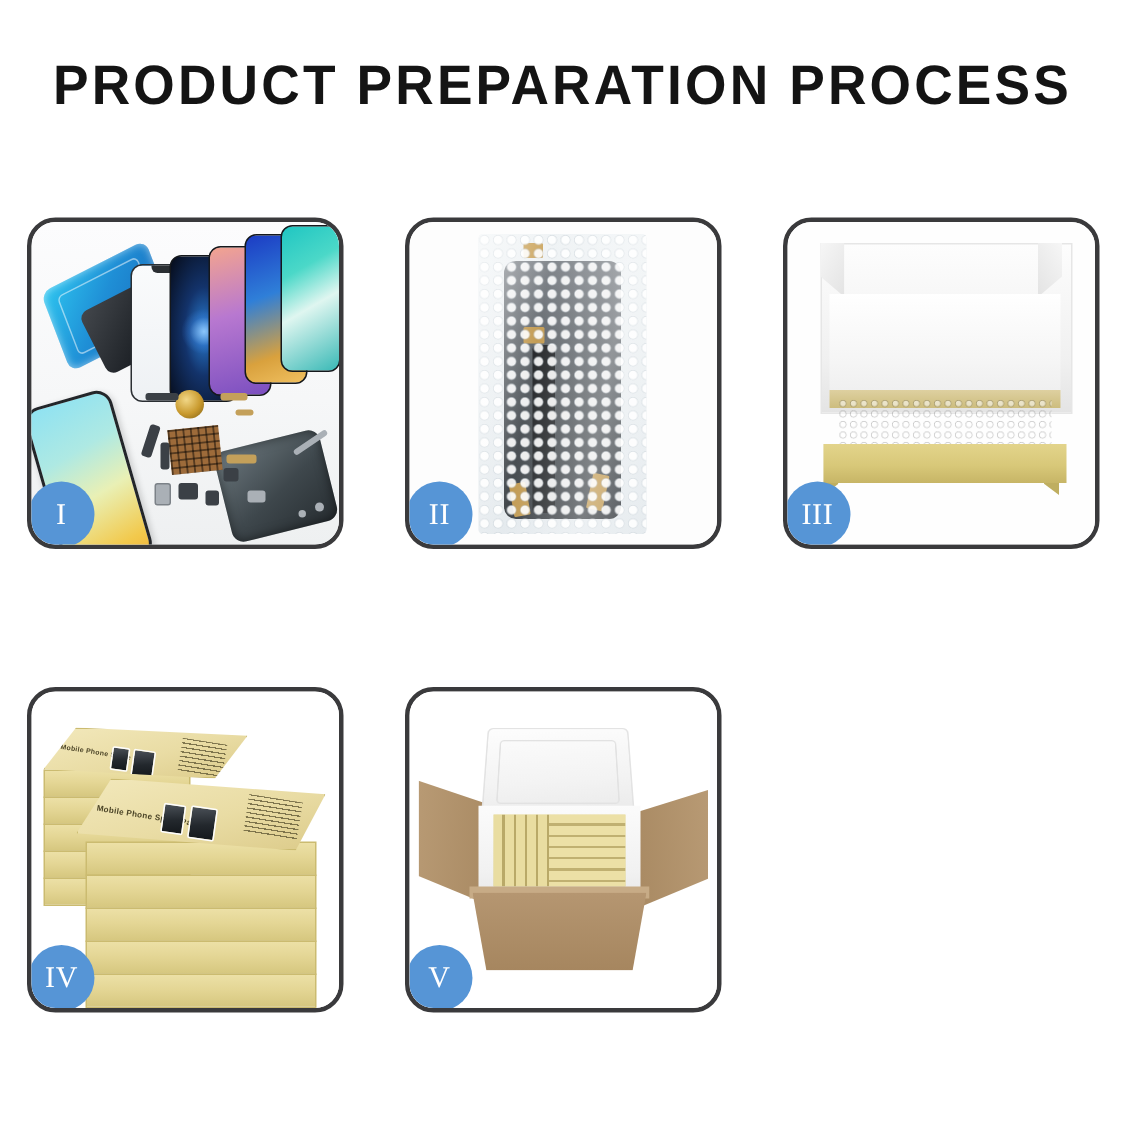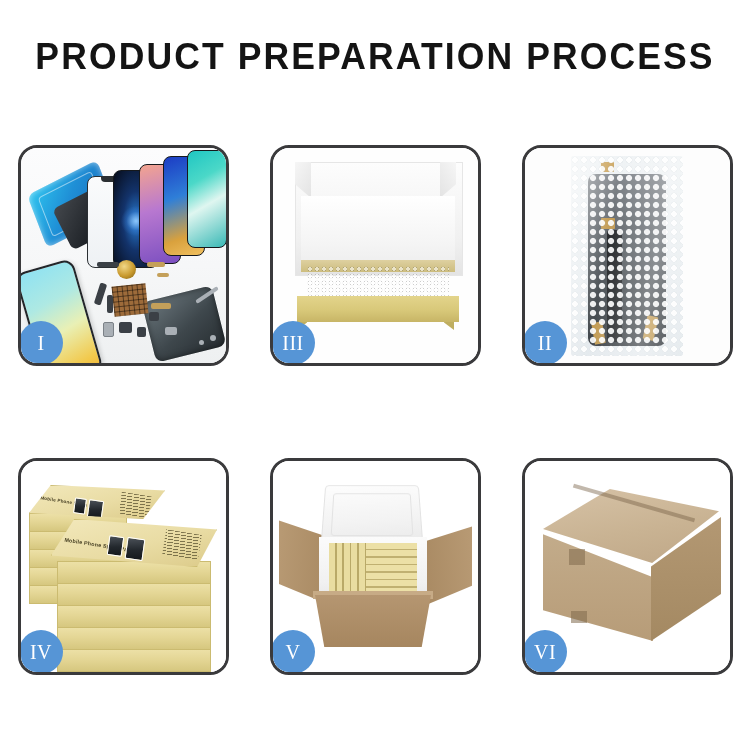--- a/index.html
+++ b/index.html
@@ -451,53 +451,53 @@
       <div class="p1-part silver" style="left:144px;bottom:28px;width:12px;height:8px;"></div>
       <div class="p1-part silver" style="right:6px;bottom:66px;width:26px;height:4px;transform:rotate(-34deg);"></div>
       <div class="p1-part silver" style="right:10px;bottom:22px;width:6px;height:6px;border-radius:50%;"></div>
       <div class="p1-part silver" style="right:22px;bottom:18px;width:5px;height:5px;border-radius:50%;"></div>
     </div>
     <div class="badge">I</div>
   </div>
 
   <div class="panel">
     <div class="panel-photo">
-      <div class="p3-bg"></div>
-      <div class="p3-lid-back"></div>
-      <div class="p3-lid-flapL"></div>
-      <div class="p3-lid-flapR"></div>
-      <div class="p3-foam"></div>
-      <div class="p3-tray-inner"></div>
-      <div class="p3-contents"></div>
-      <div class="p3-tray-left"></div>
-      <div class="p3-tray-right"></div>
-      <div class="p3-tray-front"></div>
-    </div>
-    <div class="badge">III</div>
-  </div>
-
-  <div class="panel">
-    <div class="panel-photo">
       <div class="p2-bg"></div>
       <div class="p2-bag">
         <div class="p2-part"></div>
         <div class="p2-flex"></div>
         <div class="p2-tape" style="left:30px;top:6px;width:13px;height:10px;"></div>
         <div class="p2-tape" style="left:30px;top:62px;width:14px;height:11px;"></div>
         <div class="p2-tape" style="left:22px;top:166px;width:11px;height:22px;transform:rotate(-10deg);"></div>
         <div class="p2-tape" style="left:74px;top:160px;width:11px;height:24px;transform:rotate(12deg);"></div>
         <div class="p2-bubbles"></div>
         <div class="p2-gloss"></div>
       </div>
     </div>
     <div class="badge">II</div>
   </div>
 
   <div class="panel">
     <div class="panel-photo">
+      <div class="p3-bg"></div>
+      <div class="p3-lid-back"></div>
+      <div class="p3-lid-flapL"></div>
+      <div class="p3-lid-flapR"></div>
+      <div class="p3-foam"></div>
+      <div class="p3-tray-inner"></div>
+      <div class="p3-contents"></div>
+      <div class="p3-tray-left"></div>
+      <div class="p3-tray-right"></div>
+      <div class="p3-tray-front"></div>
+    </div>
+    <div class="badge">III</div>
+  </div>
+
+  <div class="panel">
+    <div class="panel-photo">
       <div class="p4-bg"></div>
       <div class="p4-stack">
 
         <div class="p4-box" style="left:8px;top:52px;width:96px;height:17px;"></div>
         <div class="p4-box" style="left:8px;top:70px;width:96px;height:17px;"></div>
         <div class="p4-box" style="left:8px;top:88px;width:96px;height:17px;"></div>
         <div class="p4-box" style="left:8px;top:106px;width:96px;height:17px;"></div>
         <div class="p4-box" style="left:8px;top:124px;width:96px;height:17px;"></div>
 
         <div class="p4-top" style="left:8px;top:24px;width:134px;height:32px;
@@ -533,26 +533,14 @@
       <div class="p5-flapR"></div>
       <div class="p5-foam-lid"></div>
       <div class="p5-foam-box"></div>
       <div class="p5-yellow-area"></div>
       <div class="p5-carton-lip"></div>
       <div class="p5-carton-front"></div>
     </div>
     <div class="badge">V</div>
   </div>
 
-  <div class="panel">
-    <div class="panel-photo">
-      <div class="p6-bg"></div>
-      <div class="p6-top"></div>
-      <div class="p6-left"></div>
-      <div class="p6-right"></div>
-      <div class="p6-seam"></div>
-      <div class="p6-tab" style="left:44px;top:88px;width:16px;height:16px;"></div>
-      <div class="p6-tab" style="left:46px;top:150px;width:16px;height:12px;"></div>
-    </div>
-    <div class="badge">VI</div>
-  </div>
 
 </div>
 
 </body></html>

